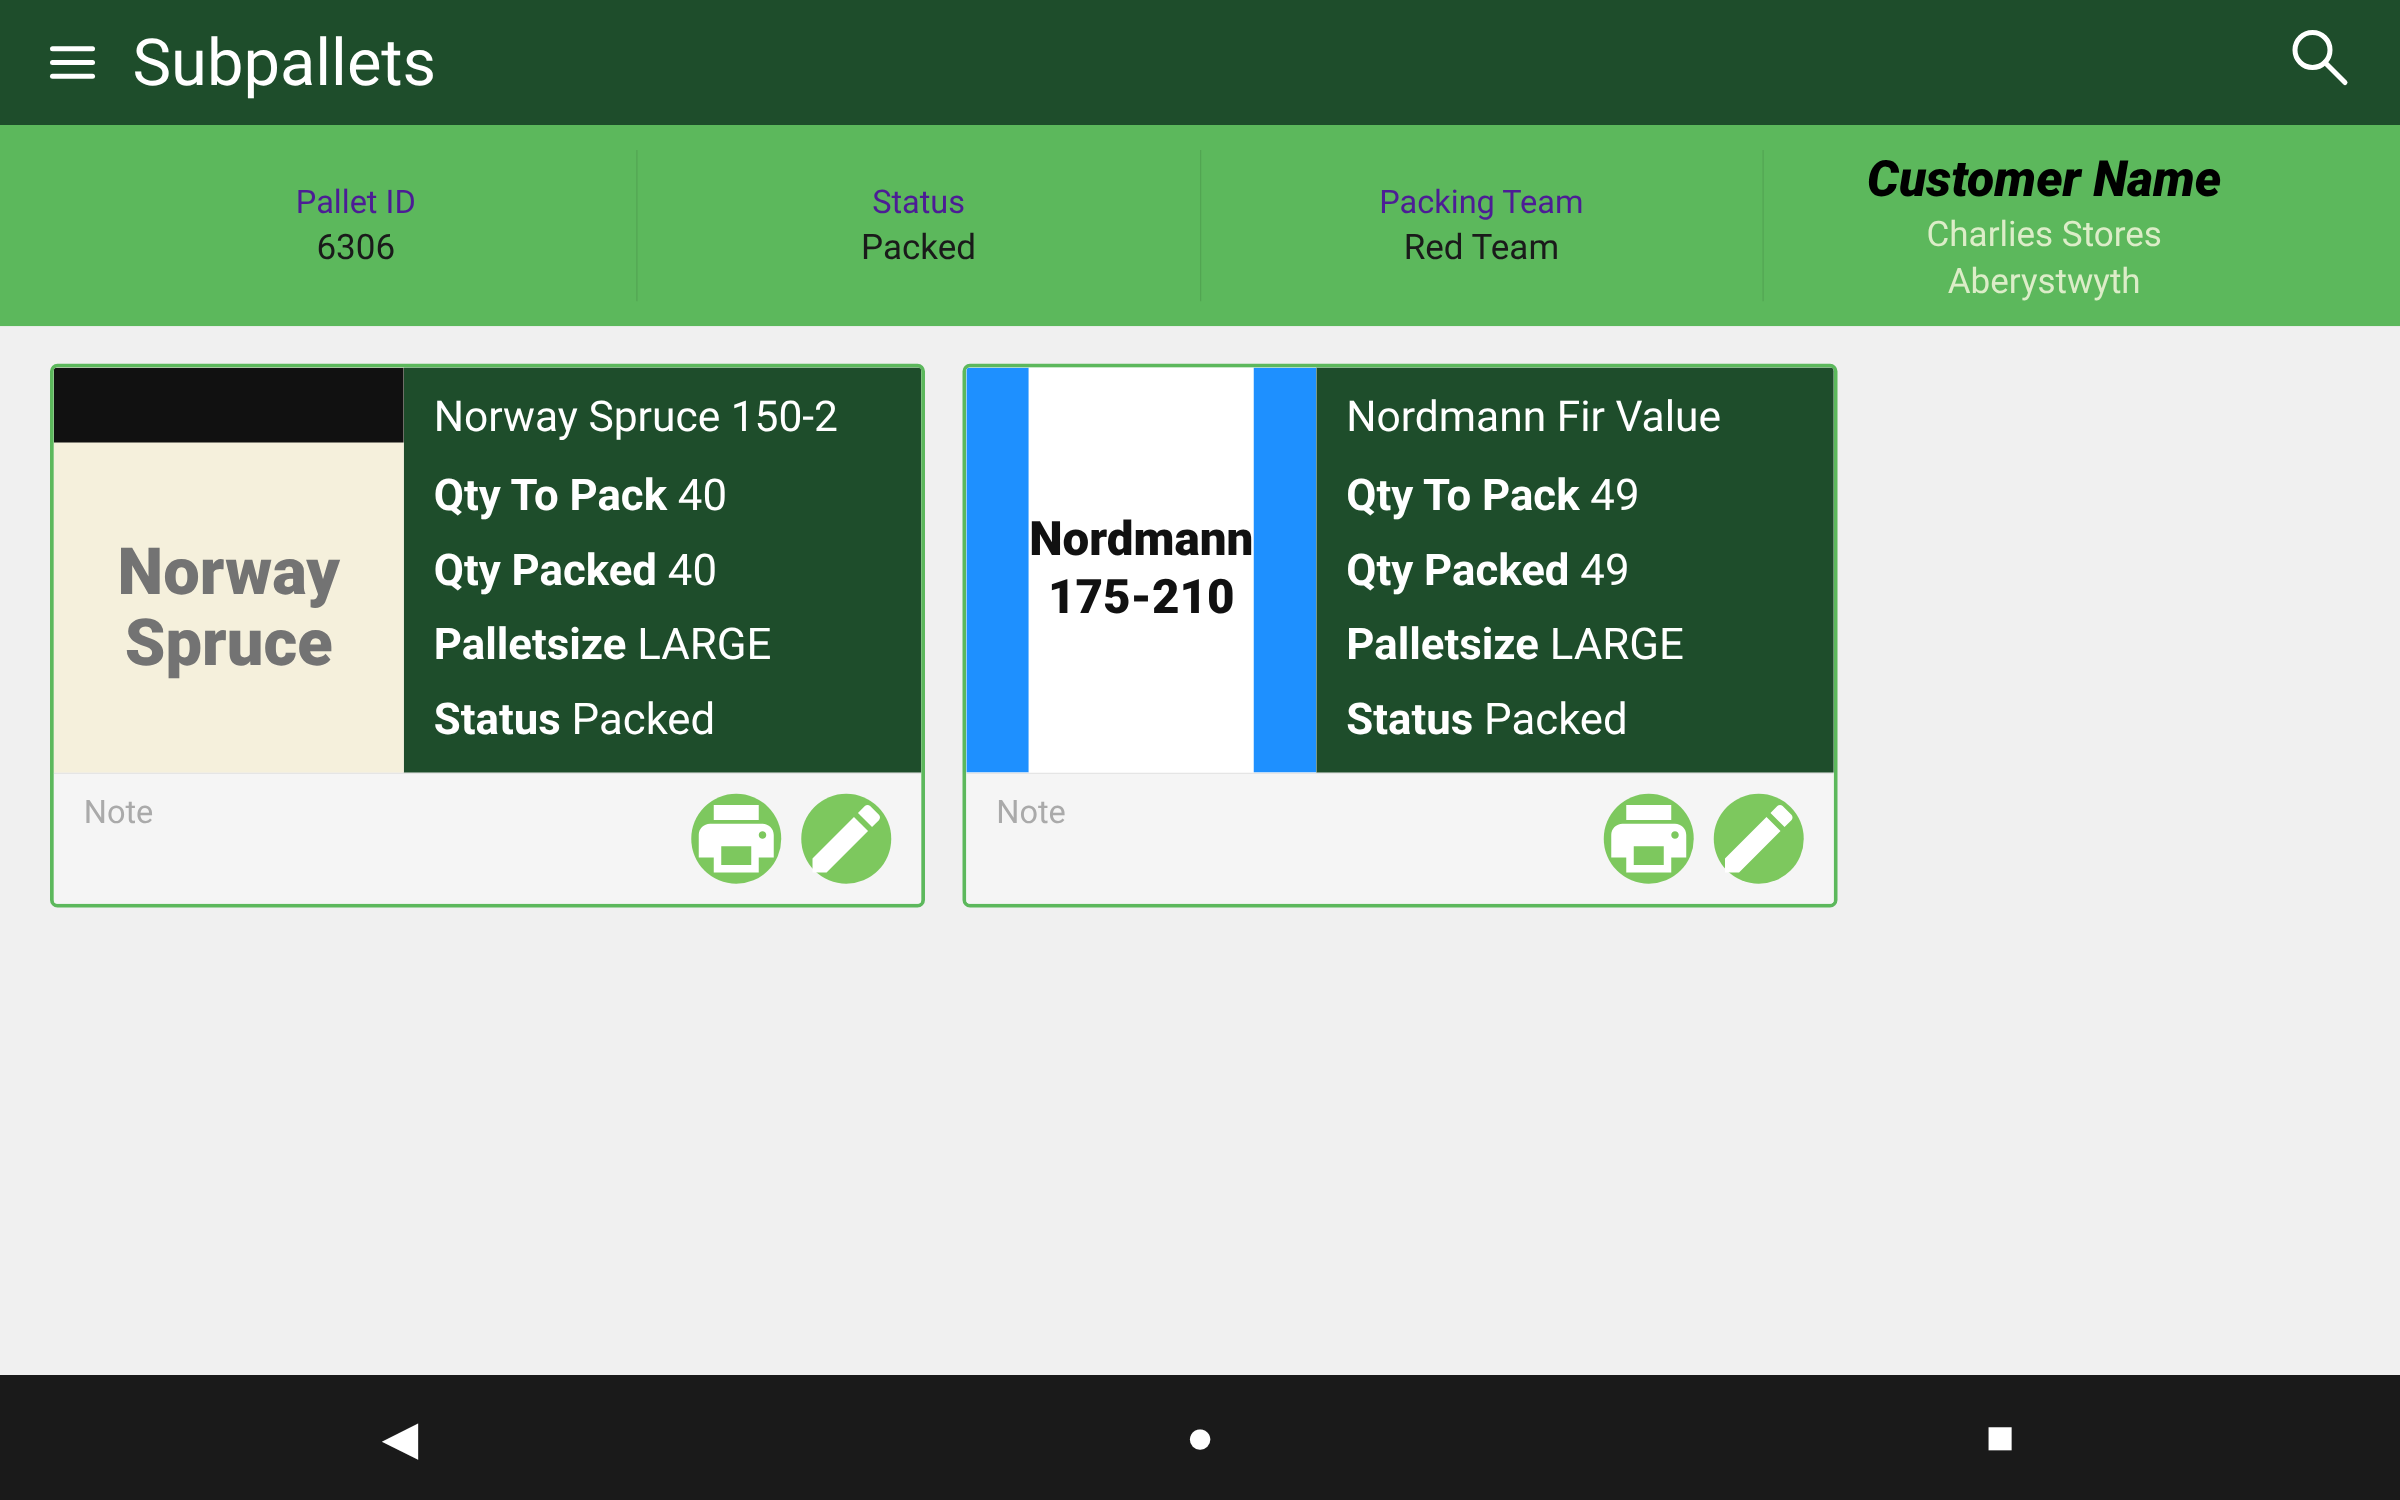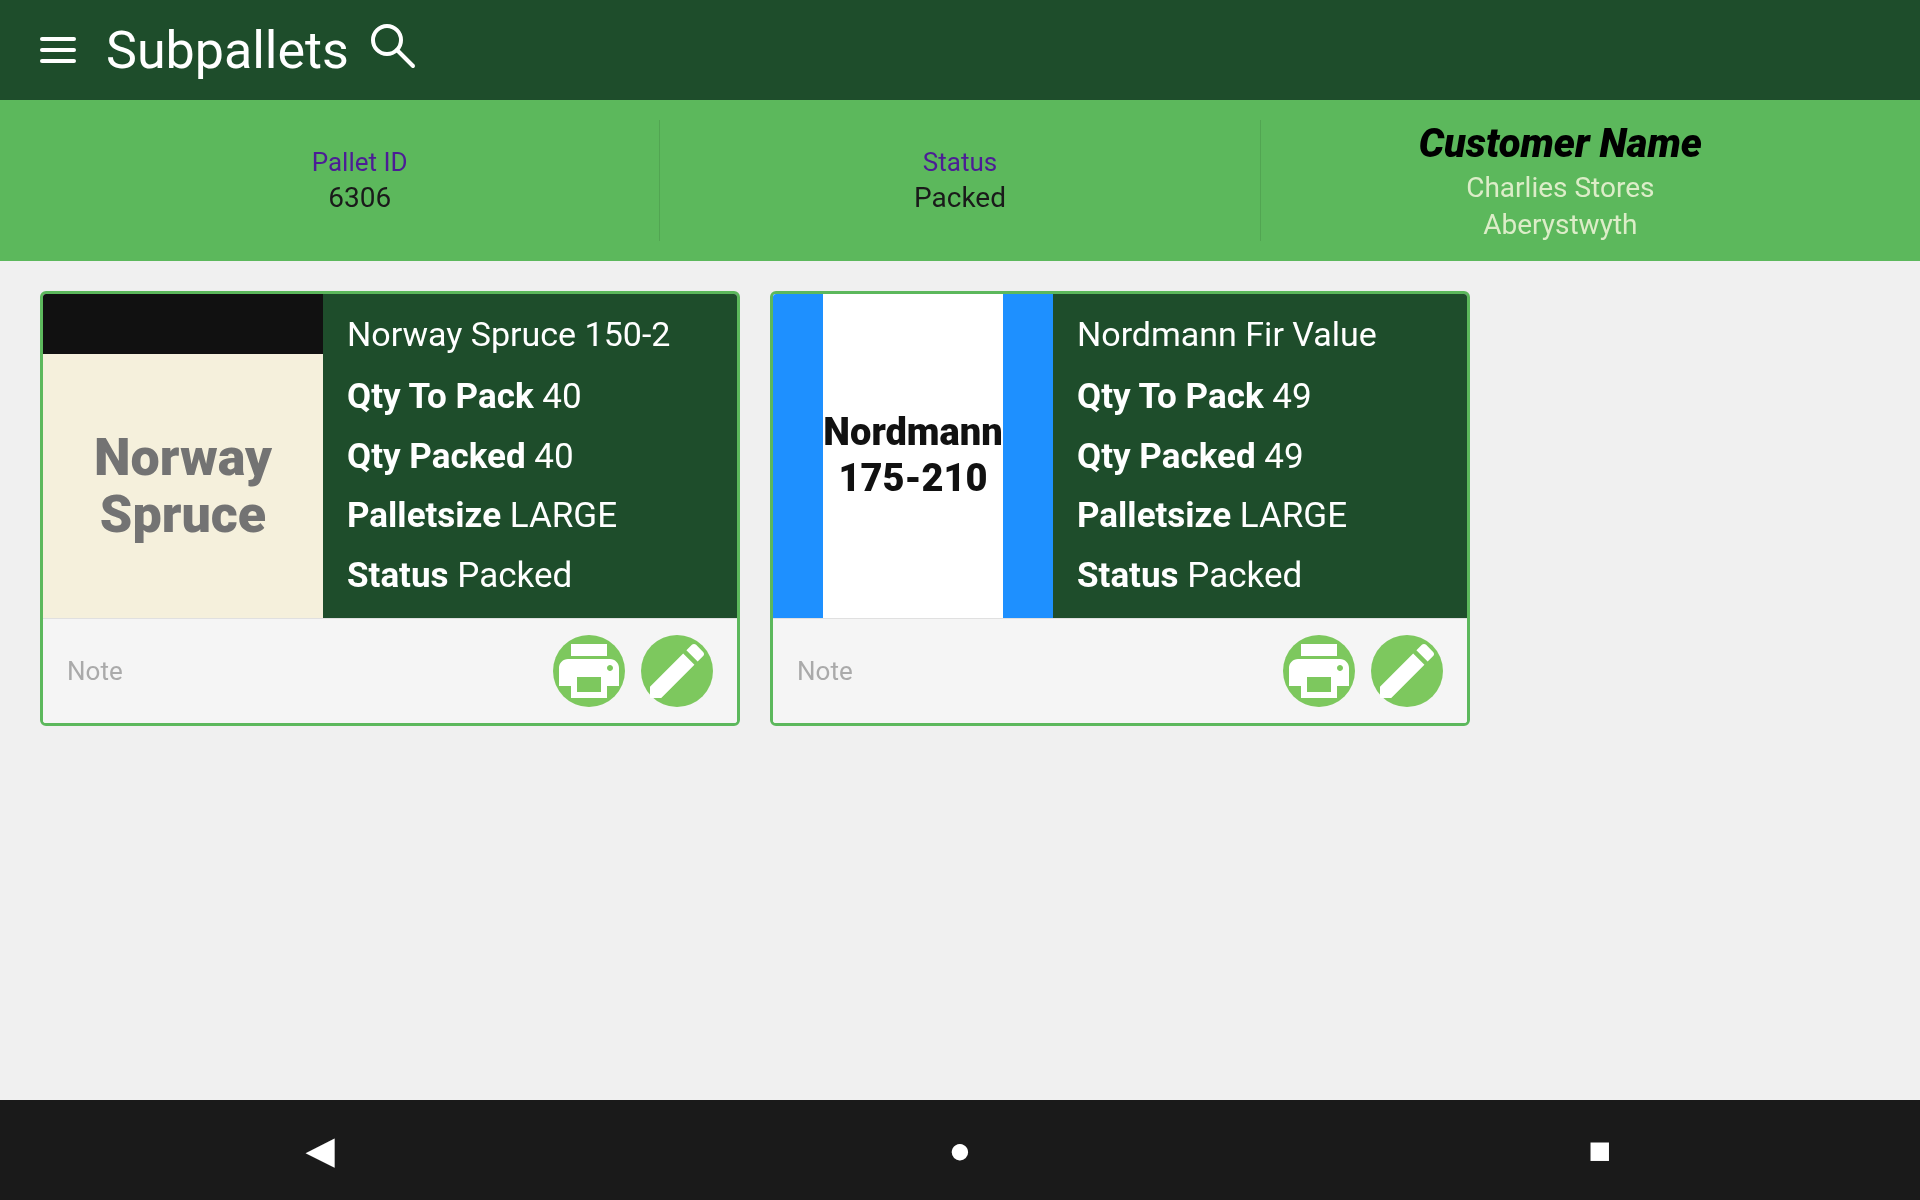--- a/index.html
+++ b/index.html
@@ -13,20 +13,21 @@
       flex-direction: column;
     }
 
     
     .top-bar {
       background: #1e4d2b;
       height: 100px;
       display: flex;
       align-items: center;
       padding: 0 40px;
+      justify-content: space-between;
       gap: 16px;
     }
     .top-bar-left {
       display: flex;
       align-items: center;
       gap: 30px;
     }
     .hamburger-icon {
       display: flex;
       flex-direction: column;
@@ -209,21 +210,21 @@
     }
     .card-detail-row .detail-value {
       font-weight: 400;
     }
 
     
     .card-footer {
       background: #f5f5f5;
       padding: 16px 24px;
       display: flex;
-      align-items: center;
+      align-items: flex-start;
       justify-content: space-between;
       min-height: 90px;
       border-top: 1px solid #e0e0e0;
     }
     .note-label {
       color: #aaa;
       font-size: 26px;
     }
     .footer-actions {
       display: flex;
@@ -283,20 +284,24 @@
 </div>
 
 <div class="info-bar">
   <div class="info-cell">
     <span class="label">Pallet ID</span>
     <span class="value">6306</span>
   </div>
   <div class="info-cell">
     <span class="label">Status</span>
     <span class="value">Packed</span>
+  </div>
+  <div class="info-cell">
+    <span class="label">Packing Team</span>
+    <span class="value">Red Team</span>
   </div>
   <div class="info-cell highlight">
     <span class="label">Customer Name</span>
     <span class="value">Charlies Stores</span>
     <span class="value">Aberystwyth</span>
   </div>
 </div>
 
 <div class="main-content">
 

